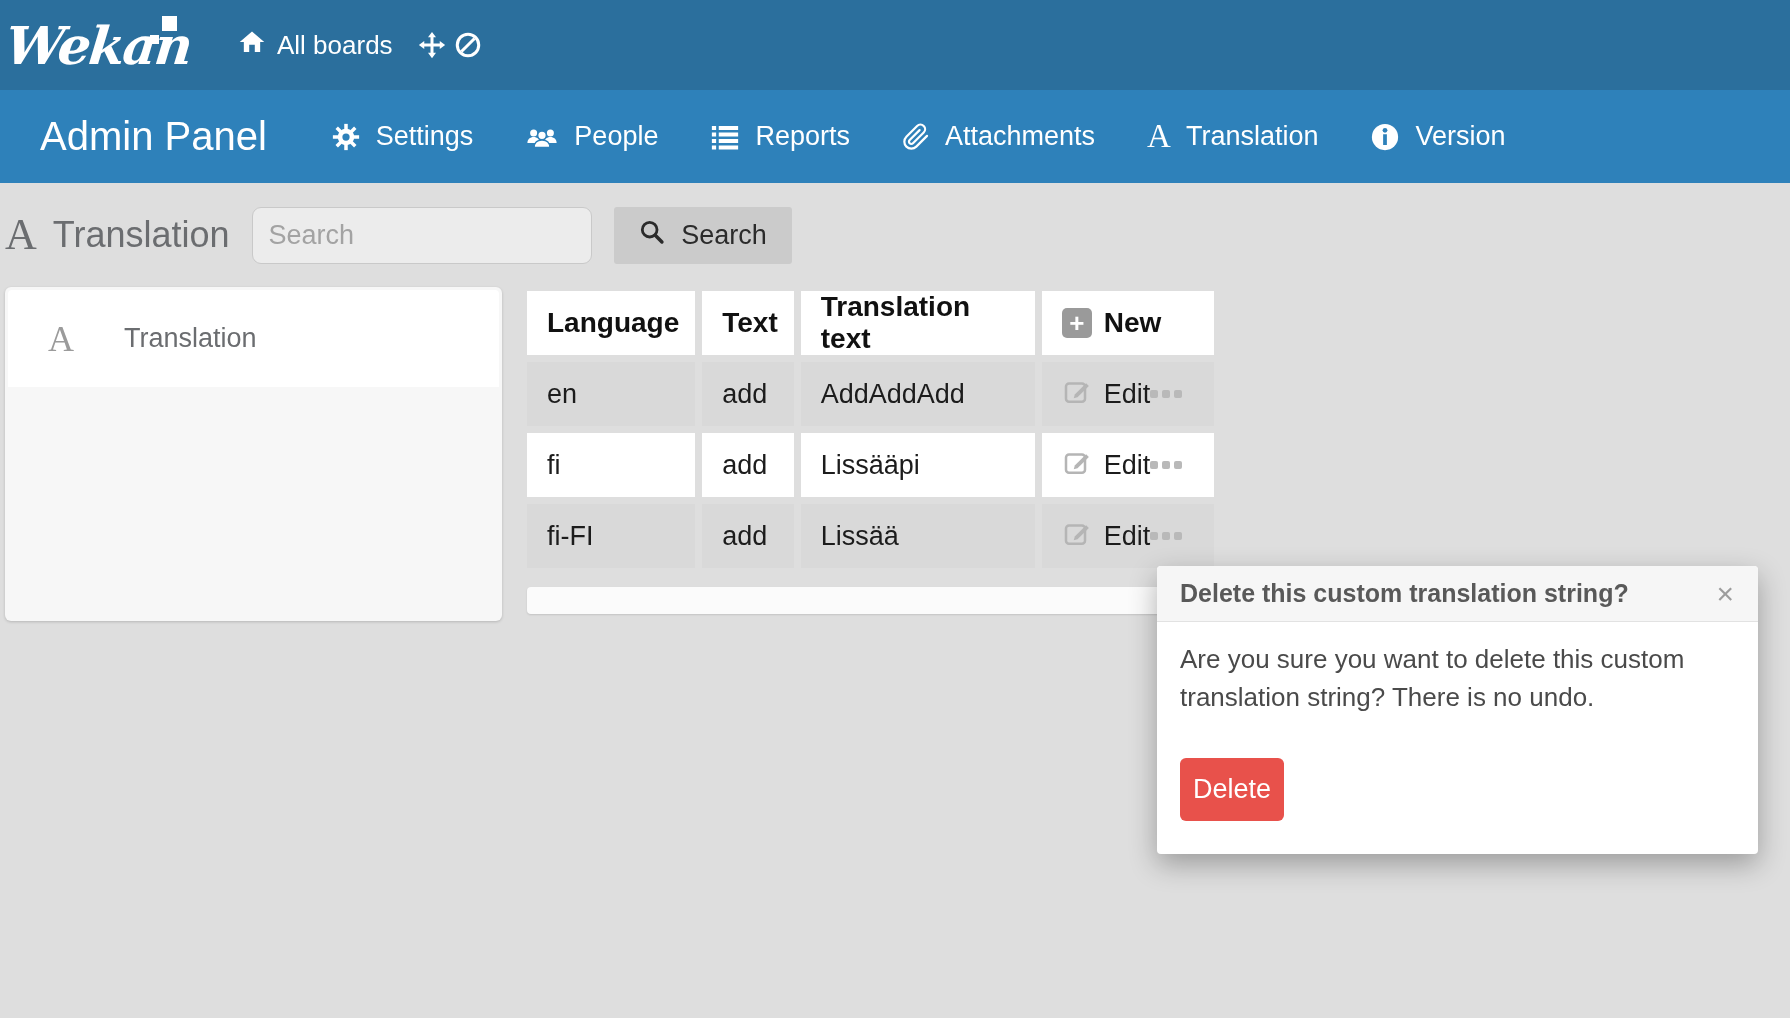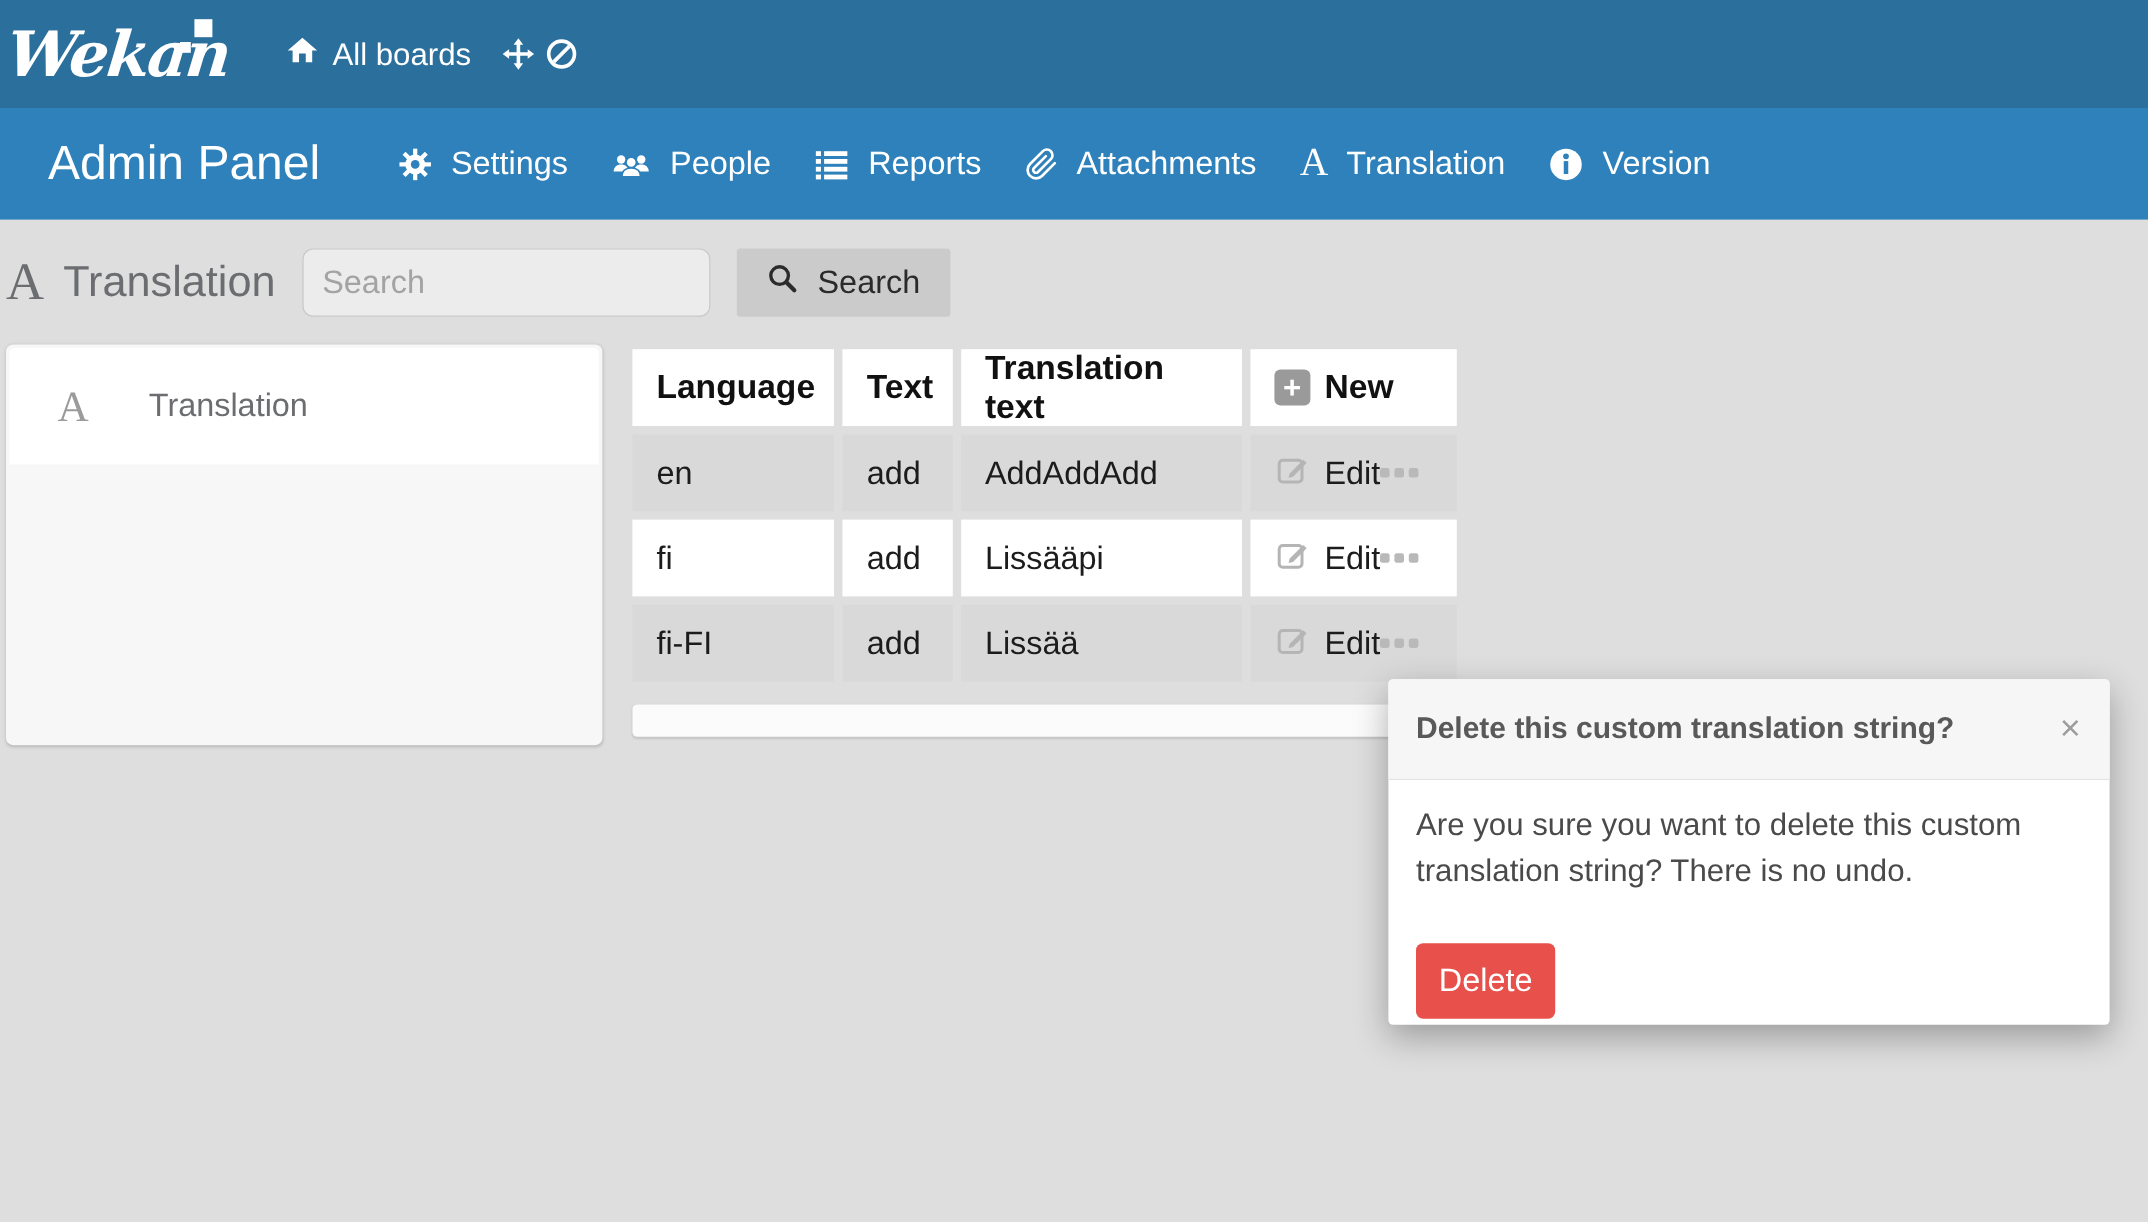--- a/index.html
+++ b/index.html
@@ -40,21 +40,21 @@
   .hint{margin-left:66px;font-size:22px;letter-spacing:.2px;}
   .bar-icons{margin-left:24px;display:flex;align-items:center;gap:7px;}
   .bar-icons svg{display:block;cursor:pointer;}
 
   
   .navbar{
     height:93px;background:var(--navbar-bg);
     display:flex;align-items:center;color:#fff;
   }
   .admin-title{margin-left:40px;font-size:40px;font-weight:400;}
-  .nav{display:flex;align-items:center;margin-left:64px;gap:36px;}
+  .nav{display:flex;align-items:center;margin-left:64px;gap:52px;}
   .nav-item{display:flex;align-items:center;gap:15px;font-size:27px;cursor:pointer;}
   .nav-item .a-glyph{
     font-family:"Liberation Serif",serif;font-size:33px;line-height:1;color:#fff;
   }
   .nav-item svg{display:block;}
 
   
   .toolbar{height:104px;display:flex;align-items:center;}
   .toolbar .a-glyph{
     font-family:"Liberation Serif",serif;font-size:44px;color:#6b6d70;
@@ -119,32 +119,32 @@
     background:#fbfbfb;border-radius:4px;box-shadow:0 1px 2px rgba(0,0,0,.12);
   }
 
   
   .dialog{
     position:absolute;left:1157px;top:279px;width:601px;height:288px;
     background:#fff;border-radius:4px;box-shadow:0 10px 28px rgba(0,0,0,.3);
     z-index:10;
   }
   .dialog-header{
-    height:84px;background:#f6f6f6;border-bottom:1px solid #e2e2e2;
+    height:56px;background:#f6f6f6;border-bottom:1px solid #e2e2e2;
     border-radius:4px 4px 0 0;display:flex;align-items:center;
   }
   .dialog-title{margin-left:23px;font-size:25px;font-weight:bold;color:#595959;}
   .dialog-close{
     margin-left:auto;margin-right:24px;font-size:30px;color:#9d9d9d;
     cursor:pointer;line-height:1;
   }
   .dialog-body{padding:18px 26px 0 23px;}
   .dialog-text{font-size:26px;color:#4a4a4a;line-height:38px;max-width:560px;}
   .delete-btn{
-    margin-top:42px;width:116px;height:63px;border:none;border-radius:6px;
+    margin-top:42px;width:104px;height:63px;border:none;border-radius:6px;
     background:var(--delete-button-bg);color:#fff;font-size:27px;cursor:pointer;
     font-family:"Liberation Sans",sans-serif;
   }
 </style>
 </head>
 <body>
 
 <header class="topbar">
   <div class="logo">
     <span class="logo-text">Wekan</span>

